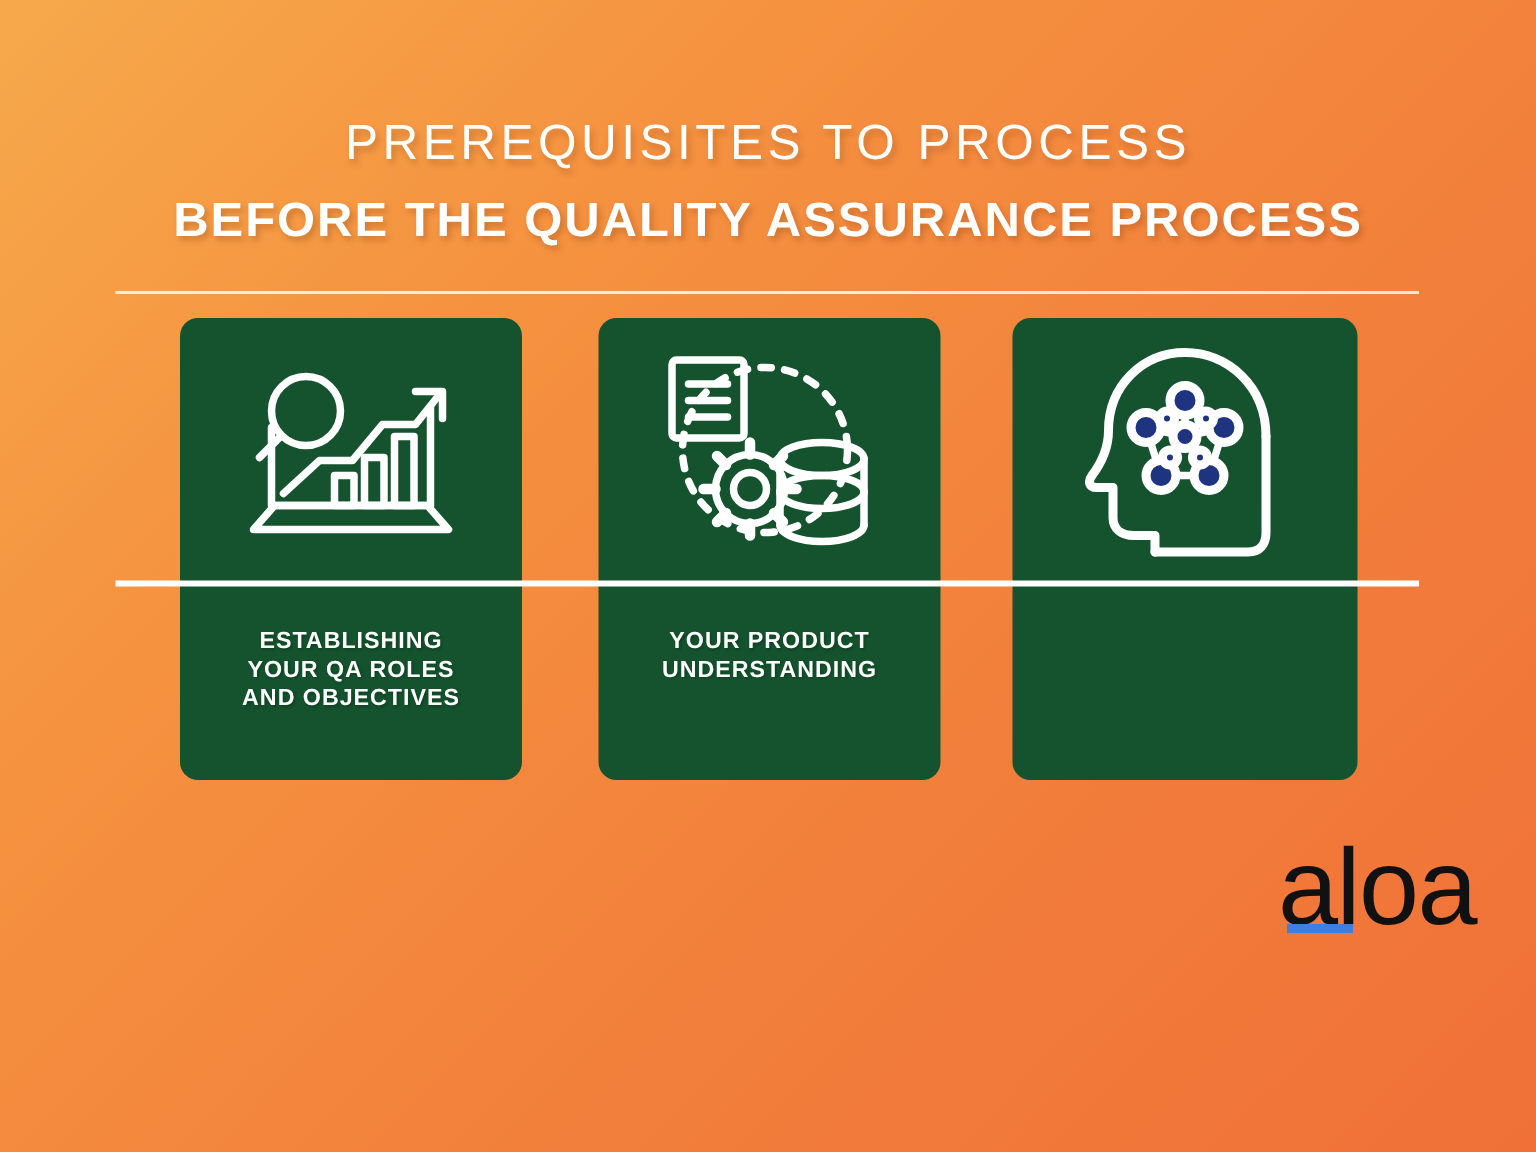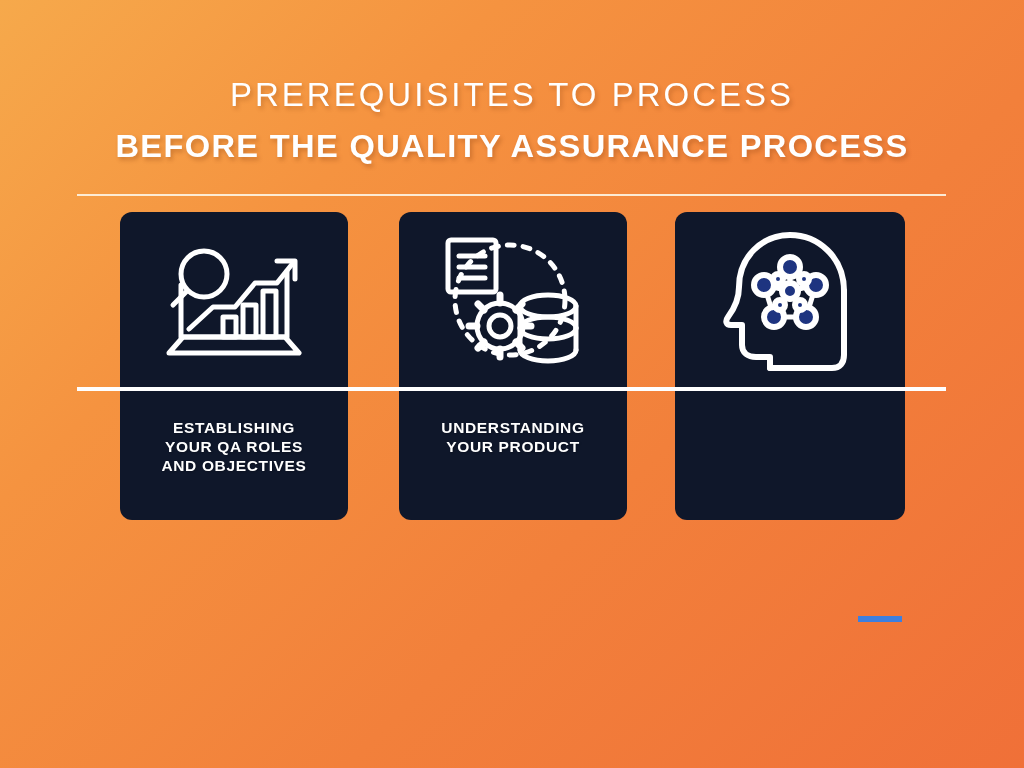--- a/index.html
+++ b/index.html
@@ -81,21 +81,21 @@
     top: 212px;
     left: 0;
     width: 1024px;
     height: 310px;
   }
 
   .card {
     position: absolute;
     top: 0;
     height: 308px;
-    background: #0f172a;
+    background: #14532d;
     border-radius: 12px;
     display: flex;
     flex-direction: column;
     align-items: center;
   }
 
   .card-1 { left: 120px; width: 228px; }
   .card-2 { left: 399px; width: 228px; }
   .card-3 { left: 675px; width: 230px; }
 
@@ -217,22 +217,22 @@
           <g transform="translate(62,92)">
             <circle cx="0" cy="0" r="11"></circle>
             <circle cx="0" cy="0" r="23"></circle>
             <path d="M0 -23 L0 -31 M0 23 L0 31 M-23 0 L-31 0 M23 0 L31 0
                      M-16 -16 L-22 -22 M16 16 L22 22 M16 -16 L22 -22 M-16 16 L-22 22" stroke-width="7"></path>
           </g>
         </svg>
       </span>
     </div>
     <div class="card-label">
+      <span>YOUR PRODUCT</span>
       <span>UNDERSTANDING</span>
-      <span>YOUR PRODUCT</span>
     </div>
   </div>
 
   <div class="card card-3">
     <div class="icon-area">
       <span>
         <svg width="140" height="145" viewBox="0 0 140 145" fill="none" stroke="#FFFFFF" stroke-width="6" stroke-linecap="round" stroke-linejoin="round">
 
           <path d="M124 62
                    C124 28 98 6 70 6
@@ -267,14 +267,15 @@
         </svg>
       </span>
     </div>
   </div>
 
 </div>
 
 <div class="divider-mid"></div>
 
 <div class="logo">
+  <div class="logo-word">aloa</div>
   <div class="logo-bar"></div>
 </div>
 
 </body></html>

